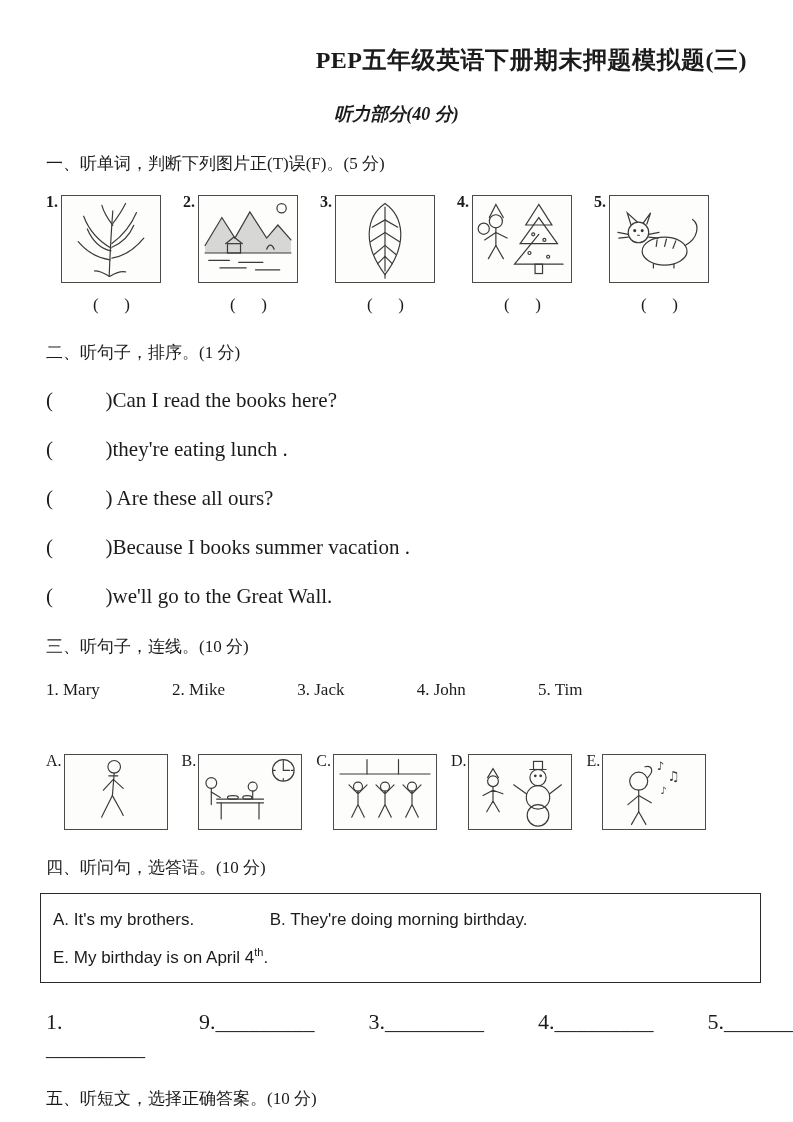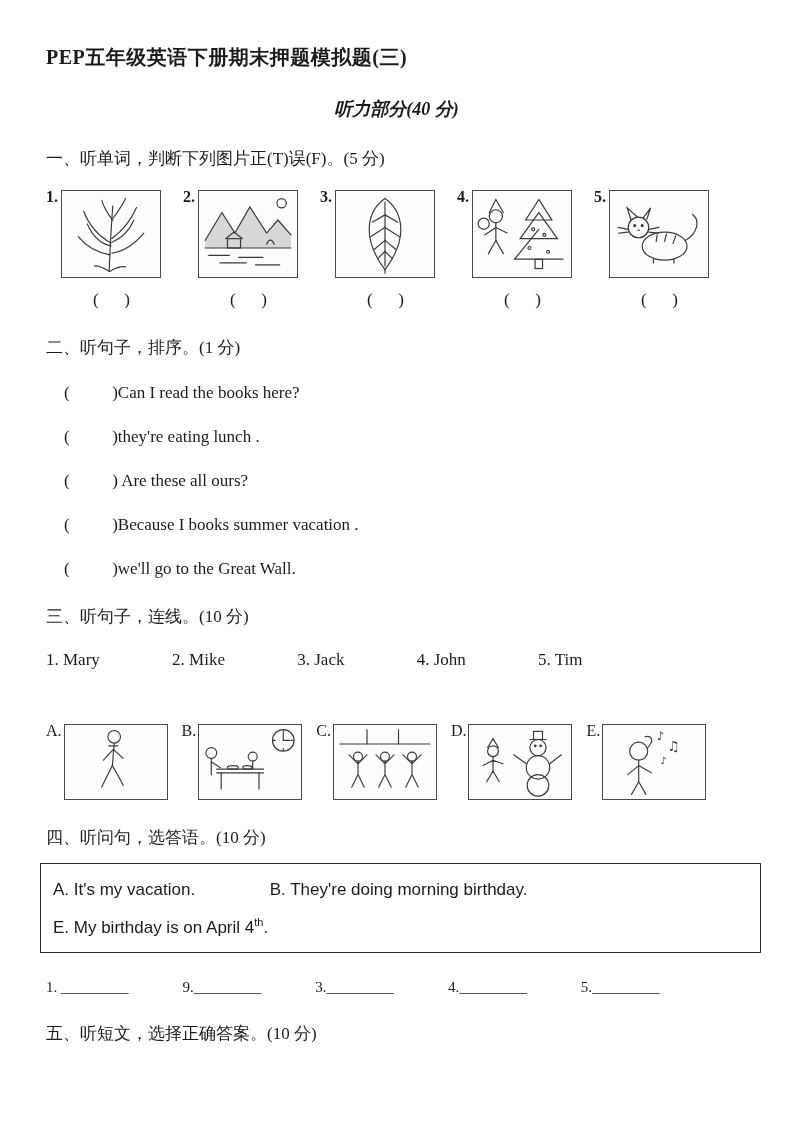--- a/index.html
+++ b/index.html
@@ -7,22 +7,22 @@
   body {
     width: 793px;
     height: 1122px;
     font-family: "Liberation Serif", "DejaVu Serif", serif;
     color: #1b1b1b;
     overflow: hidden;
   }
   .page { padding: 44px 46px 0 46px; }
 
   .doc-title {
-    text-align: left;
-    font-size: 20px;
+    text-align: right;
+    font-size: 24px;
     font-weight: 700;
     letter-spacing: 0.5px;
   }
   .doc-subtitle {
     text-align: center;
     font-size: 18px;
     font-weight: 700;
     margin-top: 26px;
     font-style: italic;
   }
@@ -69,24 +69,23 @@
   .pic-answer {
     text-align: center;
     padding-left: 16px;
     margin-top: 12px;
     font-size: 17px;
     white-space: pre;
   }
 
   
   .sentence {
-    font-size: 17px;
+    font-size: 21px;
     margin-top: 24px;
     white-space: pre-wrap;
-    margin-left: 18px;
   }
 
   
   .names-row { margin-top: 22px; font-size: 17px; }
   .names-row .name { display: inline-block; margin-right: 68px; }
   .names-row .name:last-child { margin-right: 0; }
   .pics-row-2 { margin-top: 54px; gap: 14px; }
 
   
   .options-box {
@@ -102,21 +101,21 @@
   .opt-line:last-child { margin-bottom: 0; }
   .opt-a { display: inline-block; width: 212px; }
   .opt-c { display: inline-block; width: 288px; }
   sup { font-size: 11px; }
 
   
   .blanks-row {
     display: flex;
     gap: 54px;
     margin-top: 26px;
-    font-size: 15px;
+    font-size: 22px;
   }
 
   svg { display: block; }
   svg text { font-family: "DejaVu Sans", sans-serif; }
 </style>
 </head>
 <body>
 
 <div class="page">
 
@@ -367,21 +366,21 @@
         </span>
       </div>
     </div>
 
   </div>
 
   <div class="section-heading">四、听问句，选答语。(10 分)</div>
 
   <div class="options-box">
     <div class="opt-line">
-      <span class="opt-a">A. It's my vacation.</span>
+      <span class="opt-a">A. It's my brothers.</span>
       <span>B. They're doing morning birthday.</span>
     </div>
     <div class="opt-line">
       <span>E. My birthday is on April 4</span><sup>th</sup><span>.</span>
     </div>
   </div>
 
   <div class="blanks-row">
     <span>1. _________</span>
     <span>9._________</span>

